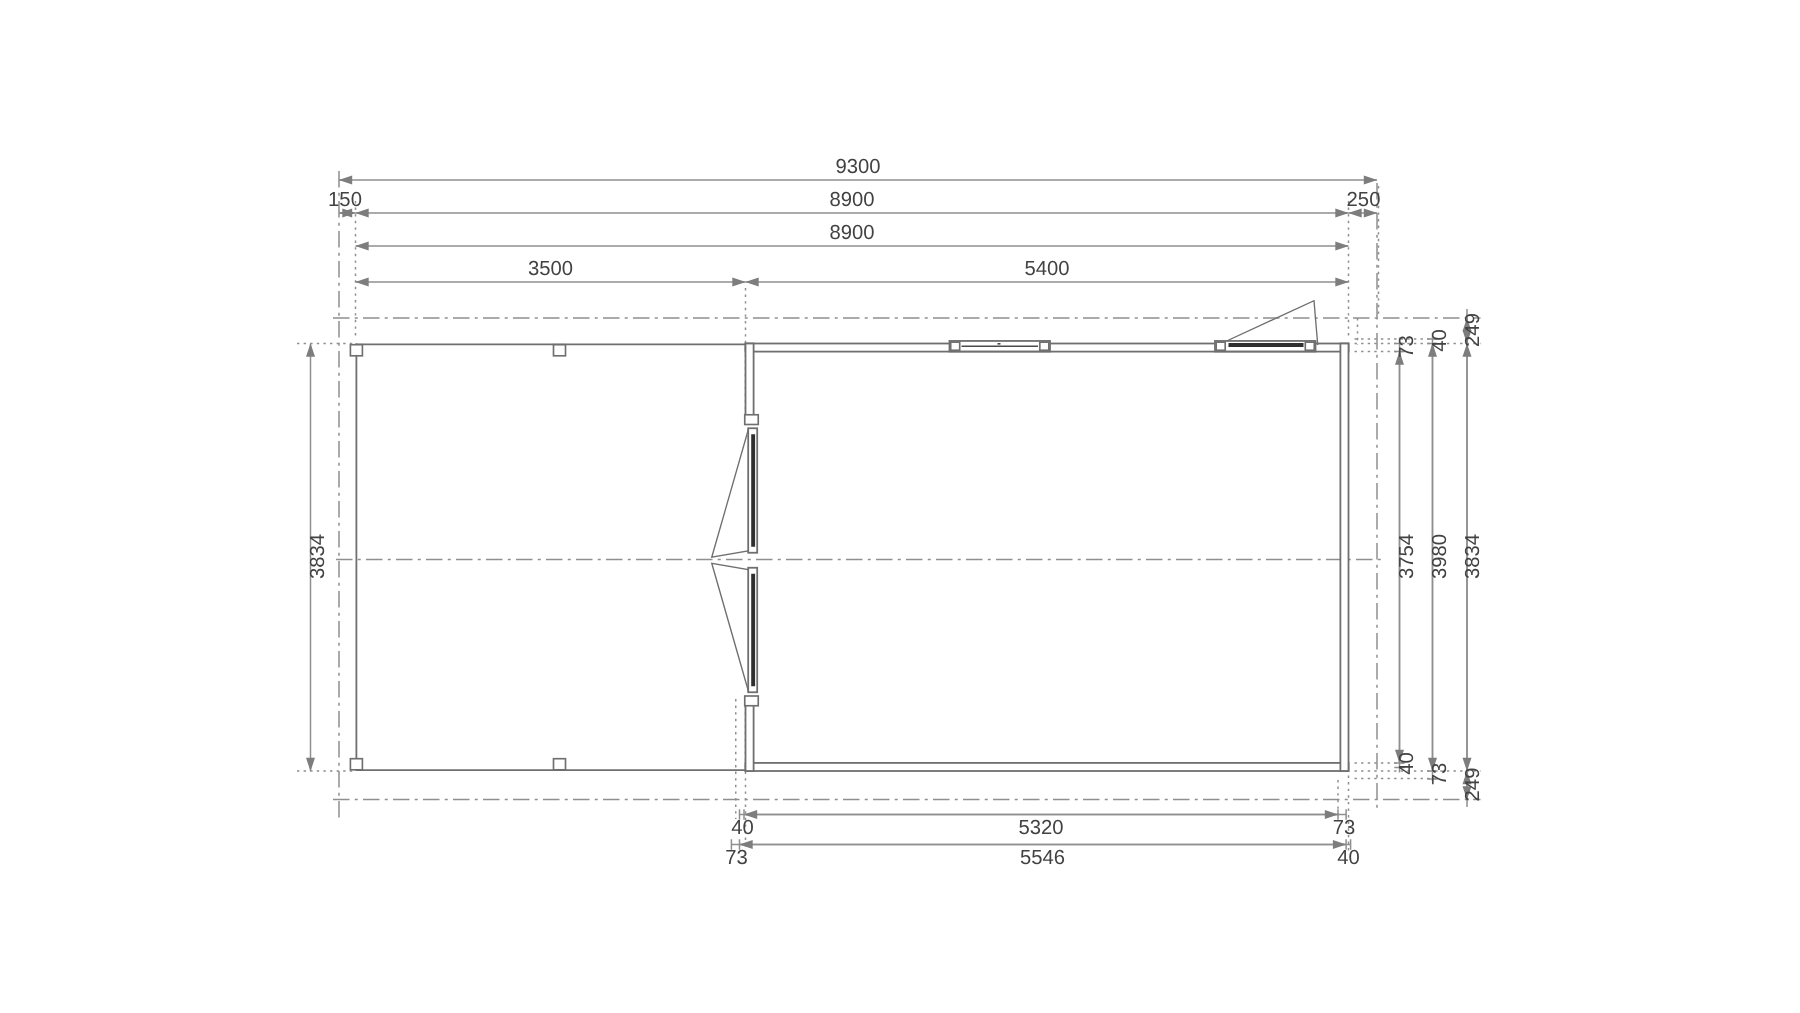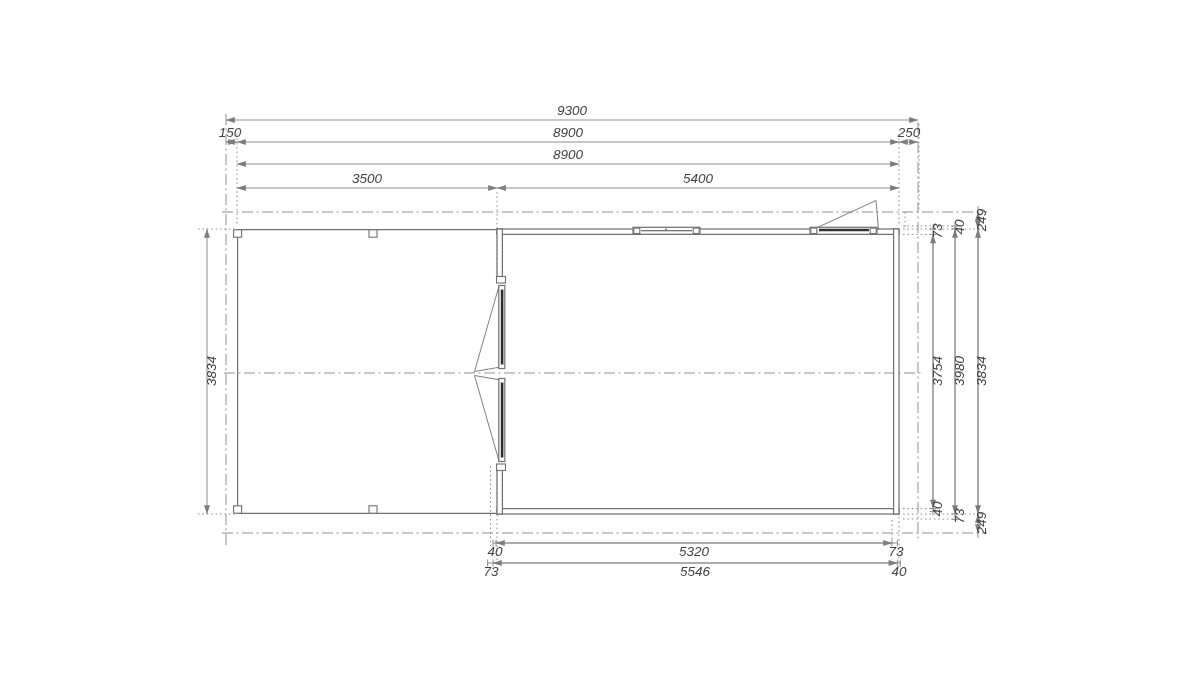--- a/index.html
+++ b/index.html
@@ -1,20 +1,20 @@
 <!DOCTYPE html>
 <html style="--background: #ffffff; --line: #8f8f8f; --wall: #6f6f6f; --dark: #2f2f2f; --text: #424242;"><head>
 <meta charset="utf-8">
 <style>
   :root{
     --background:#ffffff; --line:#8f8f8f; --wall:#6f6f6f; --dark:#2f2f2f; --text:#424242;
   }
   html,body{margin:0;padding:0;background:var(--background);}
   .stage{position:relative;width:987px;height:675px;background:var(--background);overflow:hidden;
-         font-family:"Liberation Sans",sans-serif;font-style:italic;}
+         font-family:"Liberation Sans",sans-serif;}
   svg{position:absolute;left:0;top:0;}
   .dim{stroke:var(--line);stroke-width:1;fill:none;}
   .tick{stroke:var(--line);stroke-width:1;fill:none;}
   .ext{stroke:var(--line);stroke-width:1;fill:none;stroke-dasharray:1.6 2.8;}
   .axis{stroke:var(--line);stroke-width:1;fill:none;stroke-dasharray:11 3.5 2 3.5;}
   .thin{stroke:var(--wall);stroke-width:1.2;fill:none;}
   .wall{stroke:var(--wall);stroke-width:1.2;fill:#ffffff;}
   .post{stroke:var(--wall);stroke-width:1.1;fill:#ffffff;}
   .darkbar{fill:var(--dark);stroke:none;}
   .glass{stroke:#4a4a4a;stroke-width:1.1;fill:none;}

